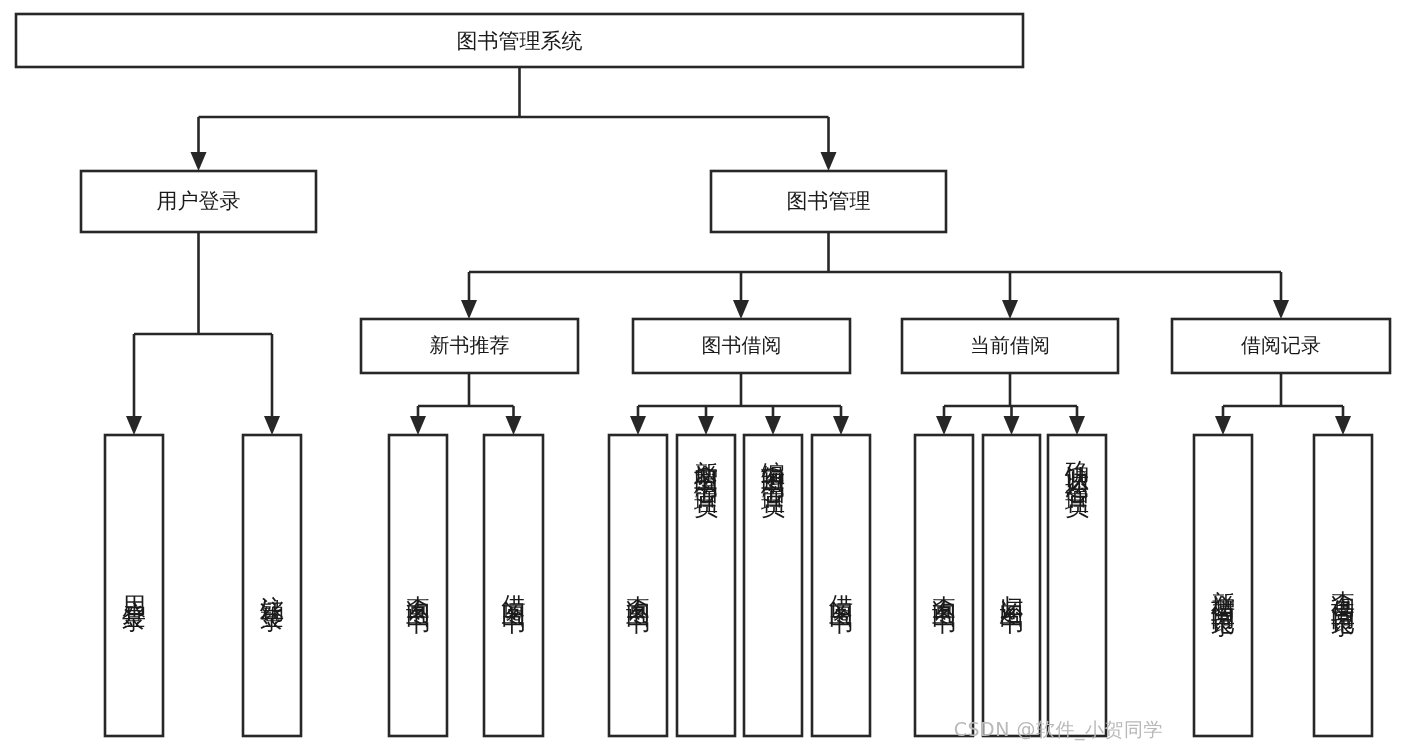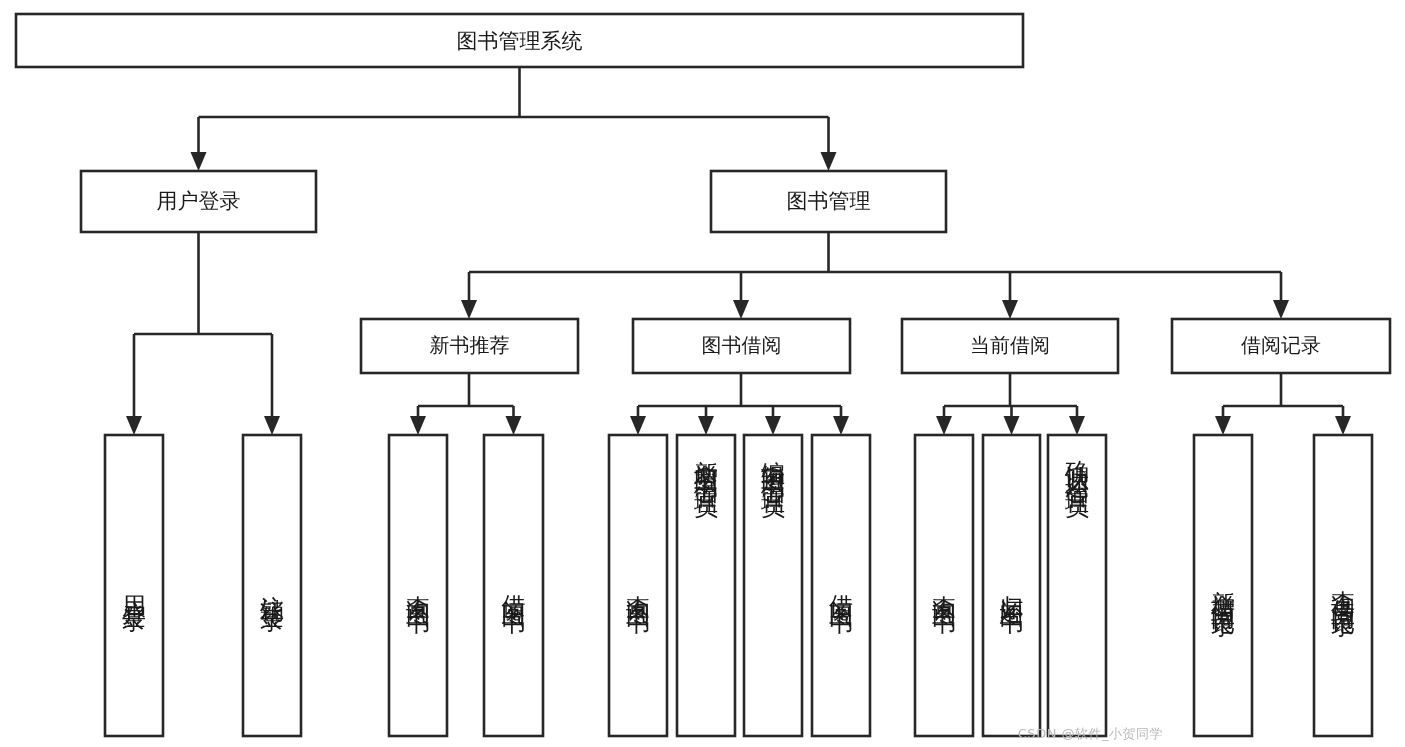--- a/index.html
+++ b/index.html
@@ -50,21 +50,21 @@
   }
   .arrow-head {
     fill: #272727;
     stroke: none;
   }
   .watermark {
     position: absolute;
     right: 8px;
     bottom: 4px;
     font-family: "DejaVu Sans", "Liberation Sans", sans-serif;
-    font-size: 13px;
+    font-size: 19px;
     color: #b9b9b9;
     letter-spacing: 0.5px;
     white-space: nowrap;
     user-select: none;
   }
 </style>
 </head>
 <body>
 
 <div id="diagram-root">

